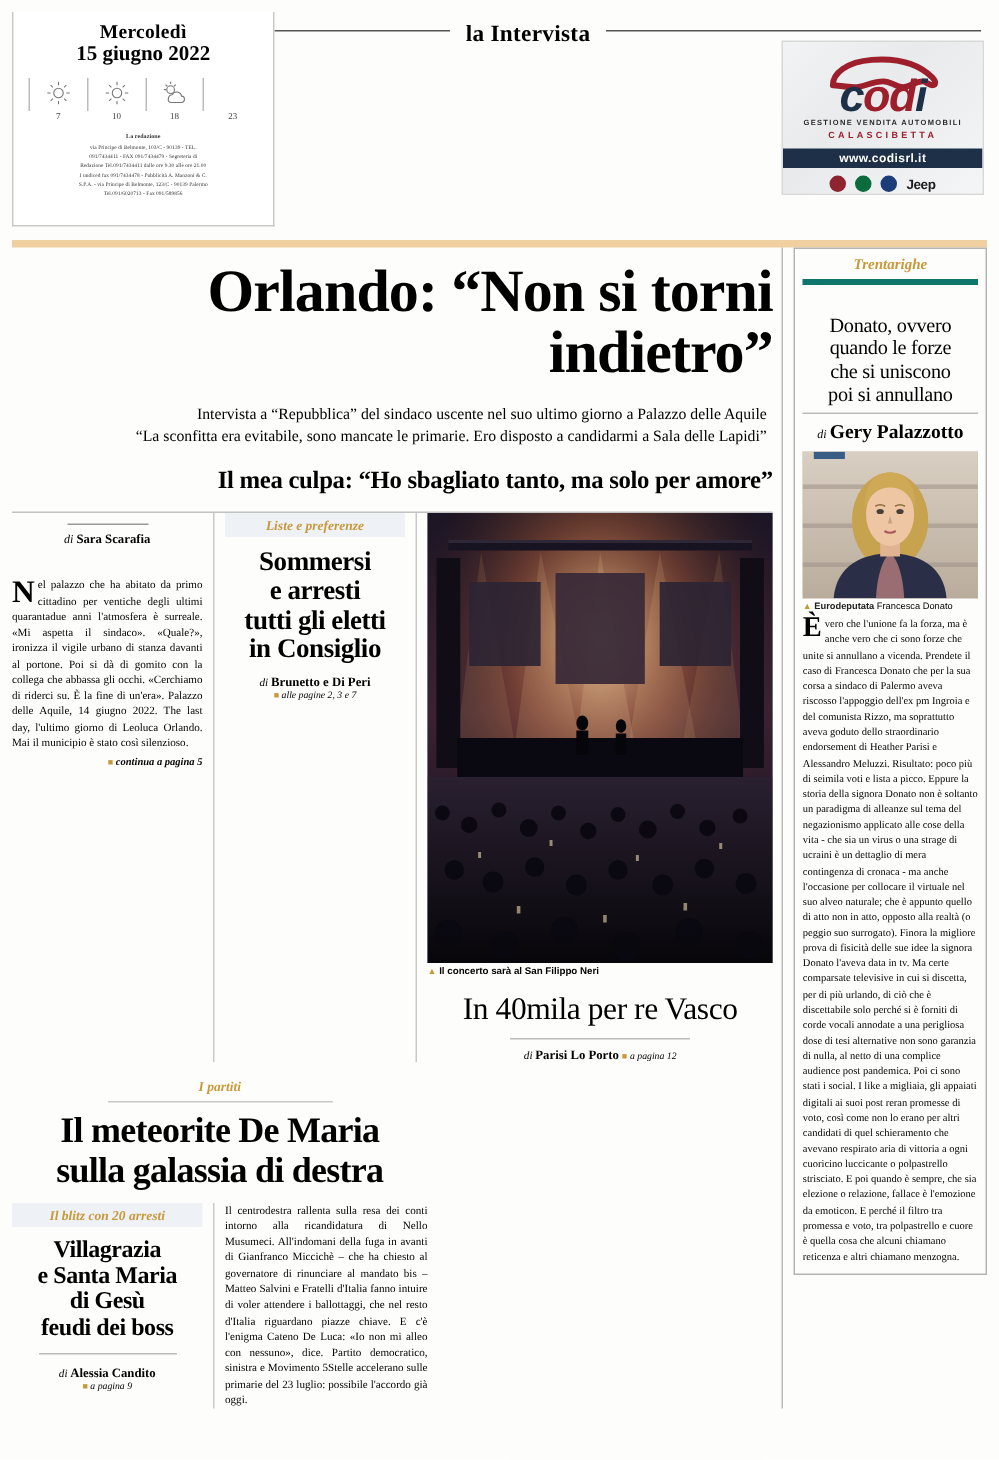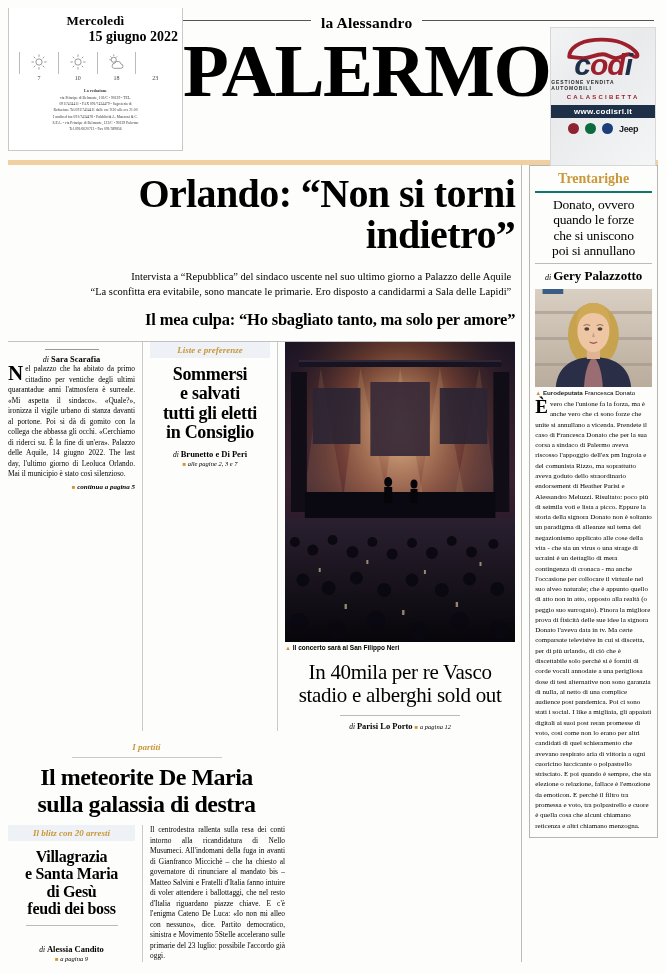--- a/index.html
+++ b/index.html
@@ -52,21 +52,20 @@
     font-size: 13px;
     font-weight: bold;
     letter-spacing: .2px;
     line-height: 1.1;
   }
   .date-full {
     font-size: 14px;
     font-weight: bold;
     line-height: 1.25;
     margin-bottom: 3px;
-    text-align: right;
   }
 
   .weather {
     display: flex;
     justify-content: center;
     align-items: flex-end;
     gap: 2px;
     margin: 4px 0 6px 0;
     padding: 0 6px;
   }
@@ -114,21 +113,21 @@
     font-weight: bold;
     letter-spacing: -1.5px;
     line-height: .98;
     margin-top: 2px;
     font-family: "Liberation Serif", serif;
   }
 
   
   .codi-top {
     width: 135px;
-    height: 139px;
+    height: 103px;
     border: 1px solid #d8d8d8;
     margin-top: 19px;
     margin-right: 2px;
     position: relative;
     overflow: hidden;
     background: linear-gradient(135deg,#f2f3f4 0%,#e8eaec 40%,#f4f5f6 100%);
   }
 
   .codi-logo-wrap {
     position:absolute; inset:0;
@@ -229,21 +228,21 @@
     margin-top: 0;
   }
   .z-col1 { width: 135px; padding: 7px 7px 0 0; border-right: 1px solid #c9c9c9; }
   .z-col2 { width: 135px; padding: 0 7px 0 7px; border-right: 1px solid #c9c9c9;}
   .z-col3 { flex: 1; padding-left: 7px; }
 
   .byline {
     font-size: 8px;
     text-align: center;
     font-style: italic;
-    margin-bottom: 0;
+    margin-bottom: 21px;
   }
   .byline b { font-style: normal; font-size: 8.5px; }
   .byline-rule { border-top: 1px solid #999; width: 54px; margin: 0 auto 4px auto;}
 
   .bodytext {
     font-size: 7.4px;
     line-height: 1.42;
     text-align: justify;
     hyphens: auto;
   }
@@ -335,30 +334,30 @@
     line-height: 1.1;
     letter-spacing: -.5px;
   }
   .deluca-cols { display: flex; margin-top: 8px; }
   .dl-c1 { width: 135px; padding-right: 7px; border-right: 1px solid #c9c9c9;}
   .dl-c2 { width: 142px; padding-left: 7px; }
 
   
   .rail-box { border: 1px solid #b5b5b5; padding: 5px 5px 6px 5px; }
   .rail-kicker {
-    text-align: center; font-size: 14px; 
+    text-align: center; font-size: 10px; font-style: italic;
     font-weight: bold; color: #c9983a; padding-bottom: 4px;
   }
   .rail-h {
     text-align: center;
     font-size: 13.5px;
     line-height: 1.13;
     letter-spacing: -.2px;
-    padding-top: 4px;
-    border-top: 2px solid #0f766e;
+    padding-top: 19px;
+    border-top: 4px solid #0f766e;
   }
   .rail-by {
     text-align: center; font-size: 8px; font-style: italic;
     margin-top: 5px; padding-top: 4px; border-top: 1px solid #bbb;
   }
   .rail-by b { font-style: normal; font-size: 13px; }
 
   .donato-photo {
     width: 100%; height: 98px; margin-top: 5px;
     position: relative; overflow: hidden; background: #c9b9a8;
@@ -459,22 +458,21 @@
         <div>via Principe di Belmonte, 103/C - 90139 - TEL.</div>
         <div>091/7434411 - FAX 091/7434479 - Segreteria di</div>
         <div>Redazione Tel.091/7434411 dalle ore 9.30 alle ore 21.00</div>
         <div>I undiced fax 091/7434478 - Pubblicità A. Manzoni &amp; C.</div>
         <div>S.P.A. - via Principe di Belmonte, 123/C - 90139 Palermo</div>
         <div>Tel.091/6020713 - Fax 091/589856</div>
       </div>
     </div>
 
     <div class="brandzone">
-      <div class="repubblica">la Alessandro</div>
-      <div class="palermo">PALERMO</div>
+      <div class="repubblica">la Intervista</div>
     </div>
 
     <div class="codi-top">
       <div class="codi-logo-wrap">
         <svg class="codi-car" viewBox="0 0 120 40">
           <path d="M8 32 C8 20 22 8 48 6 C74 4 96 10 110 24 C114 28 114 32 110 32 C106 32 104 28 100 28 C92 28 88 34 80 34 C72 34 68 28 60 28 C48 28 40 34 30 34 C20 34 14 32 8 32 z" fill="none" stroke="#9c1f2b" stroke-width="6" stroke-linejoin="round"></path>
         </svg>
         <div class="codi-word">c<span class="o-red">od</span>i</div>
         <div class="codi-sub">GESTIONE VENDITA AUTOMOBILI</div>
         <div class="codi-city">CALASCIBETTA</div>
@@ -518,21 +516,21 @@
           </div>
           <div class="contlink">
             <span class="sq">■</span>
             <span>continua a pagina 5</span>
           </div>
         </div>
 
         <div class="z-col2">
           <div class="kicker">Liste e preferenze</div>
           <div class="sub-h" style="white-space:pre-line">Sommersi
-e salvati
+e arresti
 tutti gli eletti
 in Consiglio</div>
           <div class="ref">
             <span>di</span>
             <b>Brunetto e Di Peri</b>
             <span class="pg">
               <span class="sq">■</span>
               <span>alle pagine 2, 3 e 7</span>
             </span>
           </div>
@@ -626,21 +624,20 @@
                 <rect x="172" y="260" width="2.4" height="5"></rect>
               </g>
             </svg>
           </div>
           <div class="cap-bar">
             <span class="sq">▲</span>
             <b>Il concerto sarà al San Filippo Neri</b>
           </div>
           <div class="vasco-h">
             <div>In 40mila per re Vasco</div>
-            <div>stadio e alberghi sold out</div>
           </div>
           <div class="ref" style="margin-top:8px;padding-top:5px;border-top:1px solid #bbb;width:120px;margin-left:auto;margin-right:auto;">
             <span>di</span>
             <b>Parisi Lo Porto</b>
             <span class="sq">■</span>
             <span style="font-size:6.5px">a pagina 12</span>
           </div>
         </div>
       </div>
 
@@ -652,21 +649,21 @@
           <div>sulla galassia di destra</div>
         </div>
 
         <div class="deluca-cols">
           <div class="dl-c1">
             <div class="kicker">Il blitz con 20 arresti</div>
             <div class="sub-h small" style="white-space:pre-line">Villagrazia
 e Santa Maria
 di Gesù
 feudi dei boss</div>
-            <div class="ref" style="margin-top:8px;padding-top:18px;border-top:1px solid #bbb;width:92px;margin-left:auto;margin-right:auto;">
+            <div class="ref" style="margin-top:8px;padding-top:7px;border-top:1px solid #bbb;width:92px;margin-left:auto;margin-right:auto;">
               <span>di</span>
               <b>Alessia Candito</b>
               <span class="pg">
                 <span class="sq">■</span>
                 <span>a pagina 9</span>
               </span>
             </div>
           </div>
           <div class="dl-c2">
             <div class="bodytext">Il centrodestra rallenta sulla resa dei conti intorno alla ricandidatura di Nello Musumeci. All'indomani della fuga in avanti di Gianfranco Miccichè – che ha chiesto al governatore di rinunciare al mandato bis – Matteo Salvini e Fratelli d'Italia fanno intuire di voler attendere i ballottaggi, che nel resto d'Italia riguardano piazze chiave. E c'è l'enigma Cateno De Luca: «Io non mi alleo con nessuno», dice. Partito democratico, sinistra e Movimento 5Stelle accelerano sulle primarie del 23 luglio: possibile l'accordo già oggi.</div>

